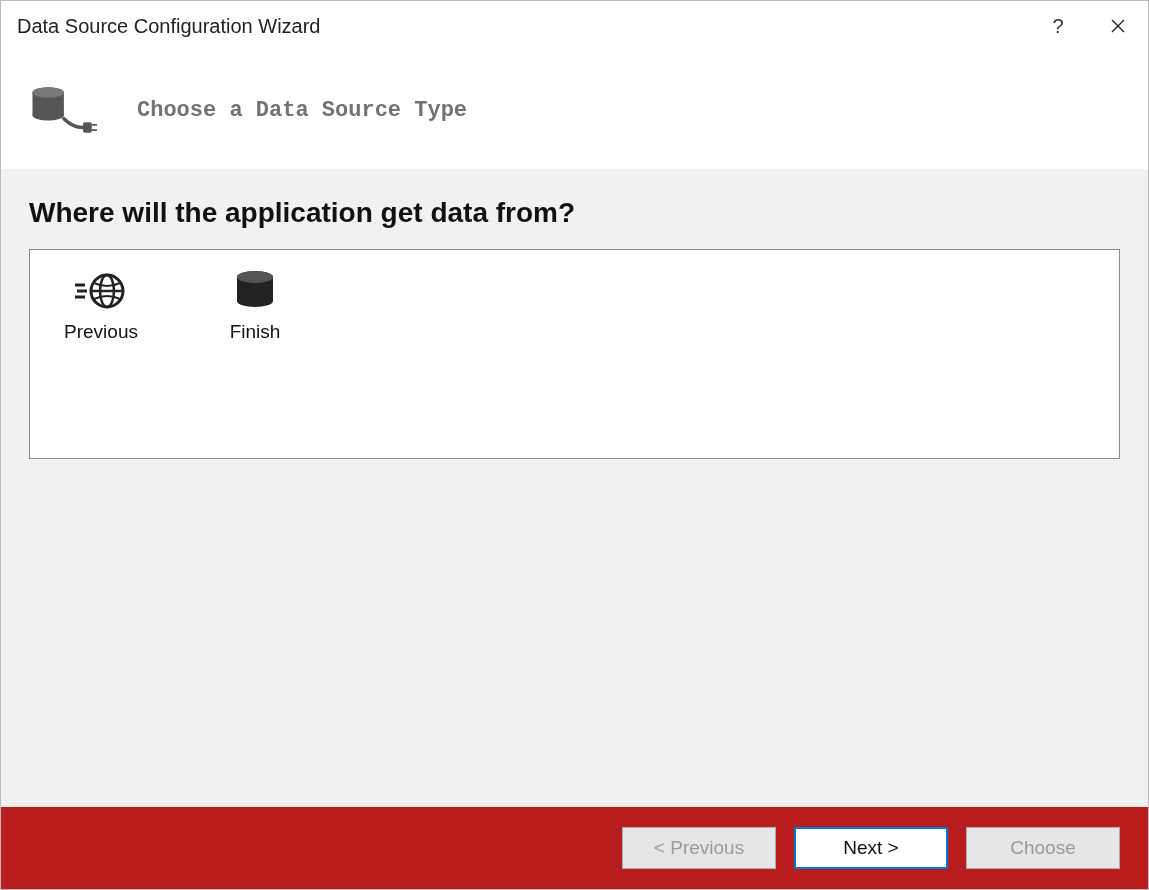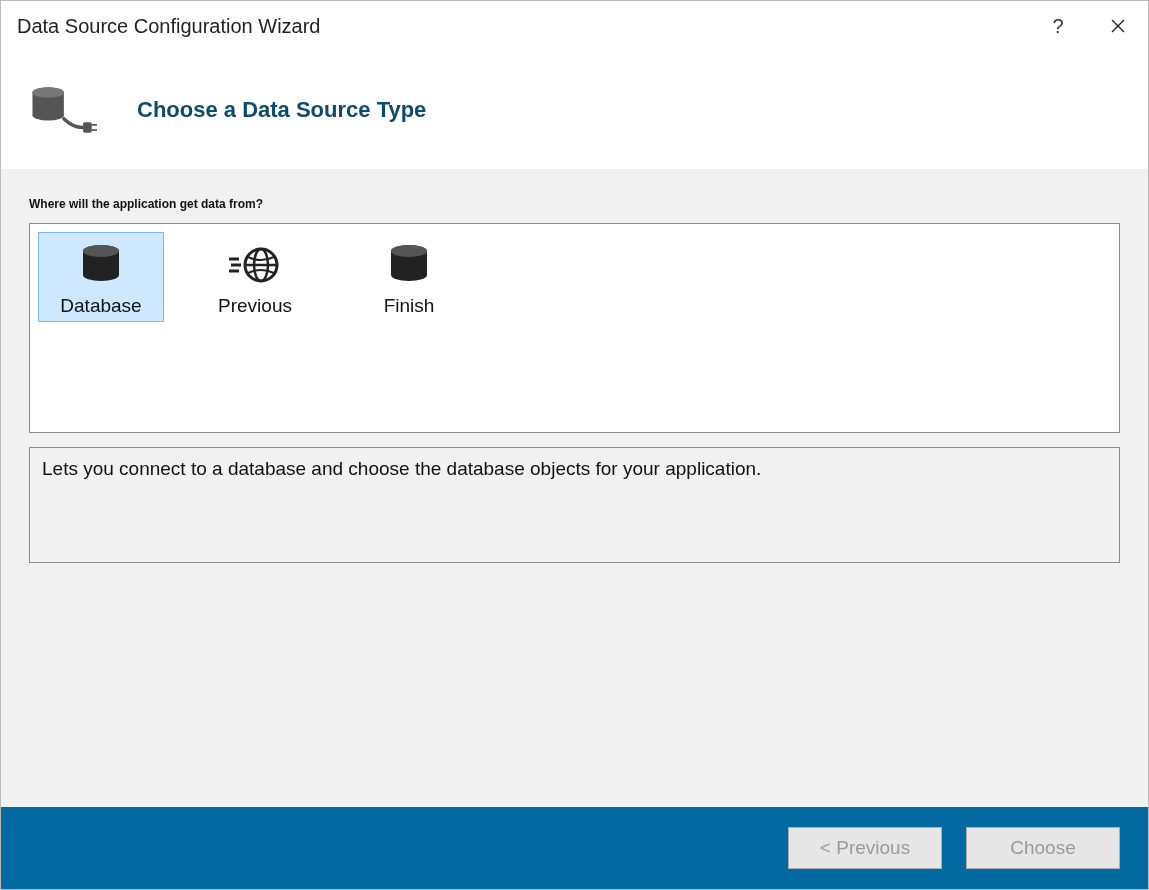--- a/index.html
+++ b/index.html
@@ -22,31 +22,31 @@
     
     .banner {
       height: 118px;
       background: #fff;
       display: flex;
       align-items: center;
       padding-left: 28px;
       gap: 40px;
     }
     .banner-icon { width: 68px; height: 68px; display:flex; align-items:center; justify-content:center; }
-    .banner-title { font-size: 22px; font-weight: 700; color: #0c4a6e; }
+    .banner-title { font-size: 22px; font-weight: 700; color: #737373; font-family: Liberation Mono, monospace; }
 
     
     .body-area {
       flex: 1;
       background: #f1f1f1;
       padding: 28px 28px 0 28px;
       display: flex;
       flex-direction: column;
     }
-    .prompt { font-size: 12px; font-weight: 600; color: #111; margin-bottom: 12px; }
+    .prompt { font-size: 28px; font-weight: 600; color: #111; margin-bottom: 20px; }
 
     .choices-box {
       border: 1px solid #8a8a8a;
       background: #fff;
       height: 210px;
       padding: 8px;
       display: flex;
       gap: 28px;
       align-items: flex-start;
     }
@@ -74,25 +74,25 @@
       background: #f1f1f1;
       height: 116px;
       padding: 10px 12px;
       font-size: 19px;
       color: #111;
     }
 
     
     .button-bar {
       height: 82px;
-      background: #0369a1;
+      background: #b91c1c;
       display: flex;
       align-items: center;
       justify-content: flex-end;
-      gap: 24px;
+      gap: 18px;
       padding-right: 28px;
     }
     .wbtn {
       width: 154px;
       height: 42px;
       font-size: 19px;
       background: #e6e6e6;
       border: 1px solid #adadad;
       cursor: pointer;
       color: #111;
@@ -139,31 +139,20 @@
       </svg>
     </div>
     <div class="banner-title">Choose a Data Source Type</div>
   </div>
 
   <div class="body-area">
     <div class="prompt">Where will the application get data from?</div>
 
     <div class="choices-box">
 
-      <div class="choice selected">
-        <span>
-          <svg width="44" height="42" viewBox="0 0 44 42">
-            <ellipse cx="22" cy="8" rx="18" ry="6" fill="#222"></ellipse>
-            <rect x="4" y="8" width="36" height="24" fill="#222"></rect>
-            <ellipse cx="22" cy="32" rx="18" ry="6" fill="#222"></ellipse>
-            <ellipse cx="22" cy="8" rx="18" ry="6" fill="#555"></ellipse>
-          </svg>
-        </span>
-        <span class="choice-label">Database</span>
-      </div>
 
       <div class="choice">
         <span>
           <svg width="52" height="40" viewBox="0 0 52 40">
 
             <line x1="0" y1="14" x2="10" y2="14" stroke="#222" stroke-width="3"></line>
             <line x1="2" y1="20" x2="12" y2="20" stroke="#222" stroke-width="3"></line>
             <line x1="0" y1="26" x2="10" y2="26" stroke="#222" stroke-width="3"></line>
 
             <circle cx="32" cy="20" r="16" fill="none" stroke="#222" stroke-width="3"></circle>
@@ -183,21 +172,21 @@
             <rect x="4" y="8" width="36" height="24" fill="#222"></rect>
             <ellipse cx="22" cy="32" rx="18" ry="6" fill="#222"></ellipse>
             <ellipse cx="22" cy="8" rx="18" ry="6" fill="#555"></ellipse>
           </svg>
         </span>
         <span class="choice-label">Finish</span>
       </div>
 
     </div>
 
-    <div class="desc-box">Lets you connect to a database and choose the database objects for your application.</div>
   </div>
 
   <div class="button-bar">
     <button class="wbtn disabled" disabled="">&lt; Previous</button>
+    <button class="wbtn primary">Next &gt;</button>
     <button class="wbtn disabled" disabled="">Choose</button>
   </div>
 
 </div>
 
 </body></html>

